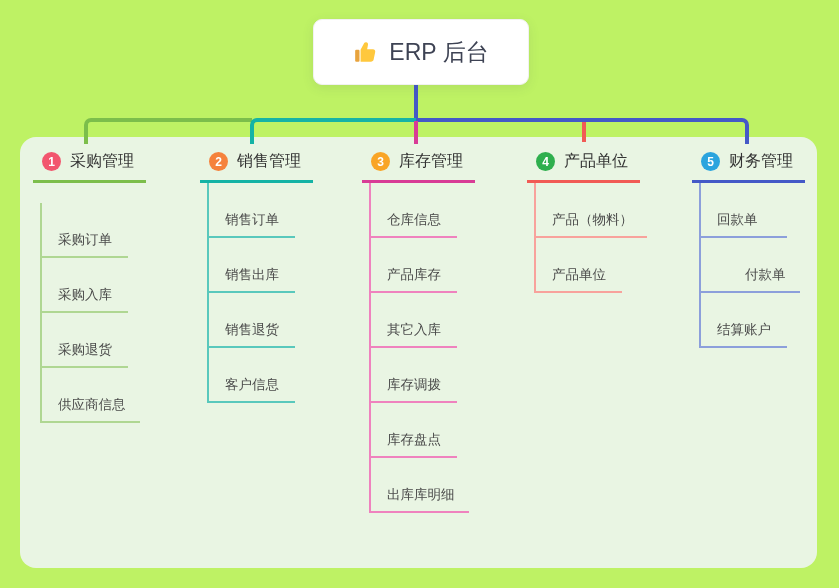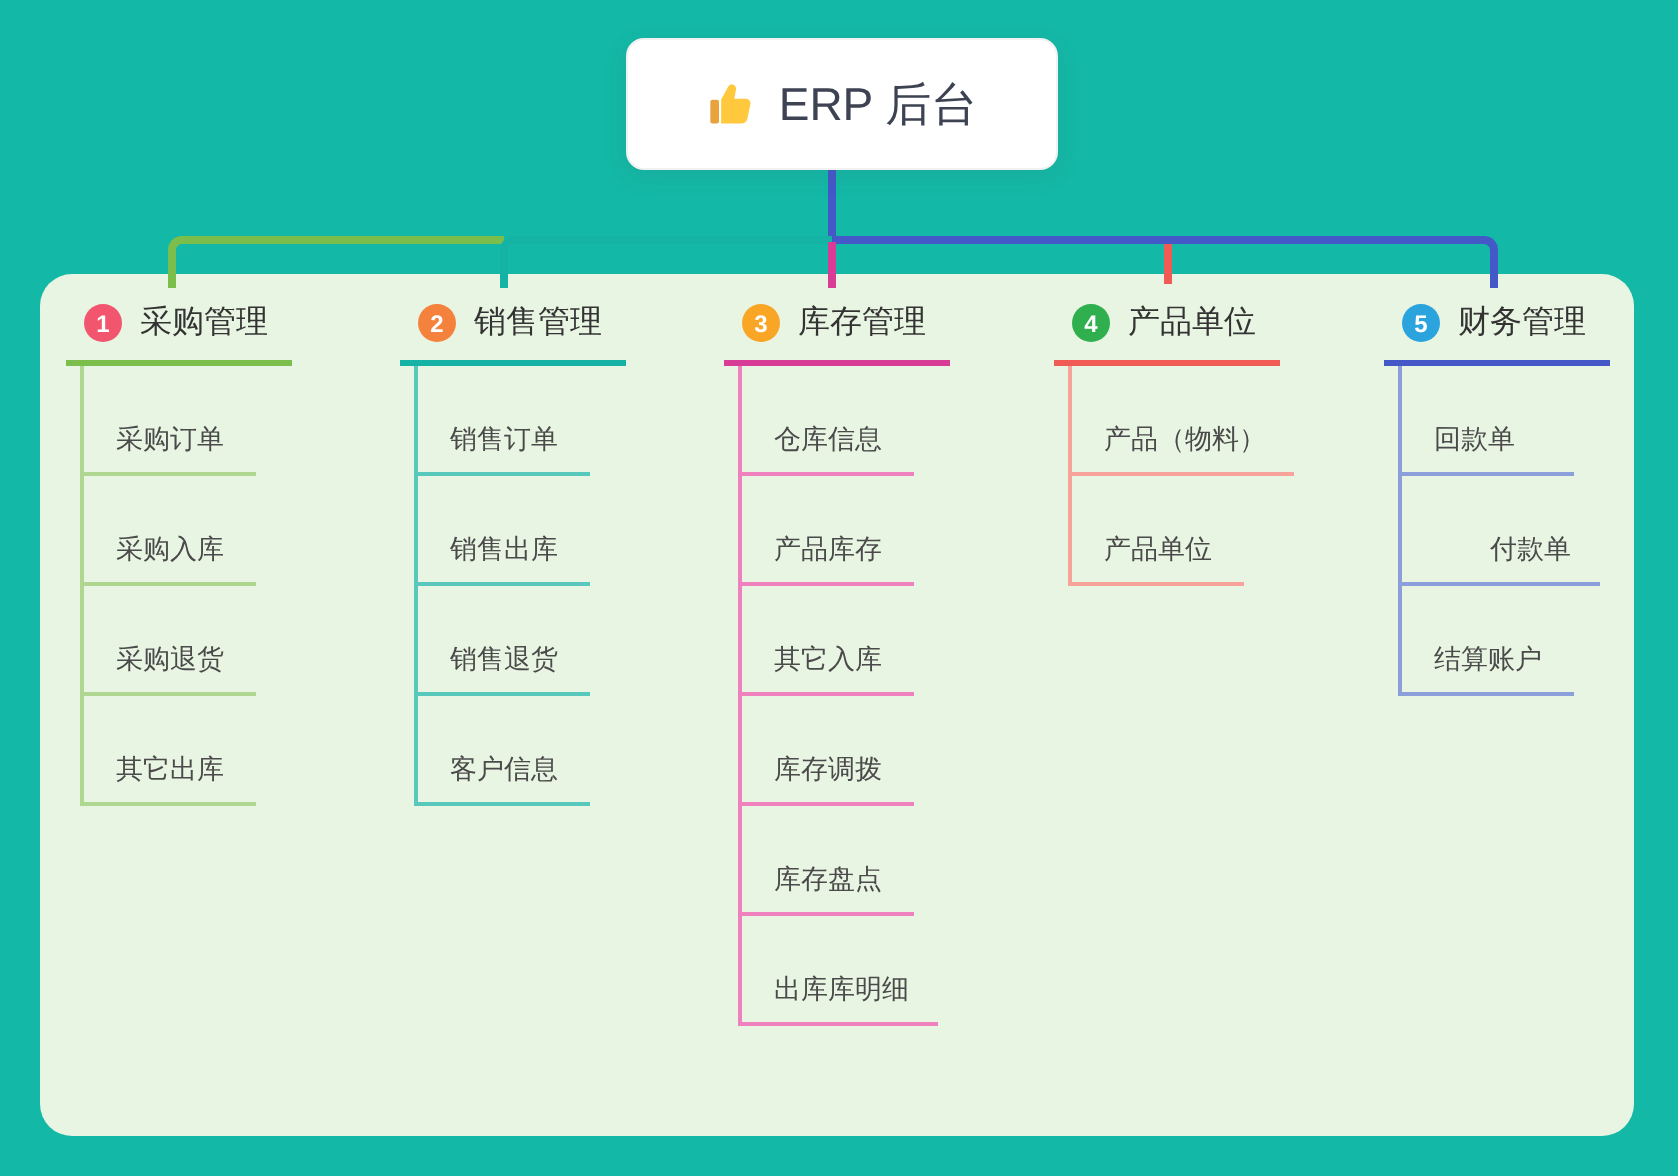--- a/index.html
+++ b/index.html
@@ -1,17 +1,17 @@
 <!DOCTYPE html>
 <html><head>
 <meta charset="utf-8">
 <style>
   html,body{margin:0;padding:0;background:#fff;}
   body{font-family:"Liberation Sans","DejaVu Sans",sans-serif;}
-  .canvas{position:relative;width:839px;height:588px;background:#14b8a6;overflow:hidden;}
+  .canvas{position:relative;width:839px;height:588px;background:#bef264;overflow:hidden;}
 
   
   .panel{position:absolute;left:20px;top:137px;width:797px;height:431px;
          background:#E9F5E3;border-radius:16px;}
 
   
   .root-card{position:absolute;left:313px;top:19px;width:214px;height:64px;
              background:#fff;border:1px solid #f1f1f1;border-radius:9px;
              box-shadow:0 3px 12px rgba(60,70,90,.10);
              display:flex;align-items:center;justify-content:center;gap:10px;
@@ -68,25 +68,25 @@
     </span>
     <span>ERP 后台</span>
   </div>
 
   <div>
     <section class="branch b0">
         <div class="head" style="border-bottom-color: rgb(124, 190, 75);">
           <span class="badge" style="background: rgb(242, 86, 110);">1</span>
           <span class="btitle">采购管理</span>
         </div>
-        <ul class="children" style="border-left-color: rgb(175, 215, 146);">
+        <ul class="children" style="border-left-color: rgb(175, 215, 146); margin-top: 20px;">
           <li class="child" style="border-bottom-color: rgb(175, 215, 146);">采购订单</li>
           <li class="child" style="border-bottom-color: rgb(175, 215, 146);">采购入库</li>
           <li class="child" style="border-bottom-color: rgb(175, 215, 146);">采购退货</li>
-          <li class="child" style="border-bottom-color: rgb(175, 215, 146);">其它出库</li>
+          <li class="child" style="border-bottom-color: rgb(175, 215, 146);">供应商信息</li>
         </ul>
       </section>
     <section class="branch b1">
         <div class="head" style="border-bottom-color: rgb(20, 179, 165);">
           <span class="badge" style="background: rgb(245, 130, 60);">2</span>
           <span class="btitle">销售管理</span>
         </div>
         <ul class="children" style="border-left-color: rgb(89, 200, 188);">
           <li class="child" style="border-bottom-color: rgb(89, 200, 188);">销售订单</li>
           <li class="child" style="border-bottom-color: rgb(89, 200, 188);">销售出库</li>

